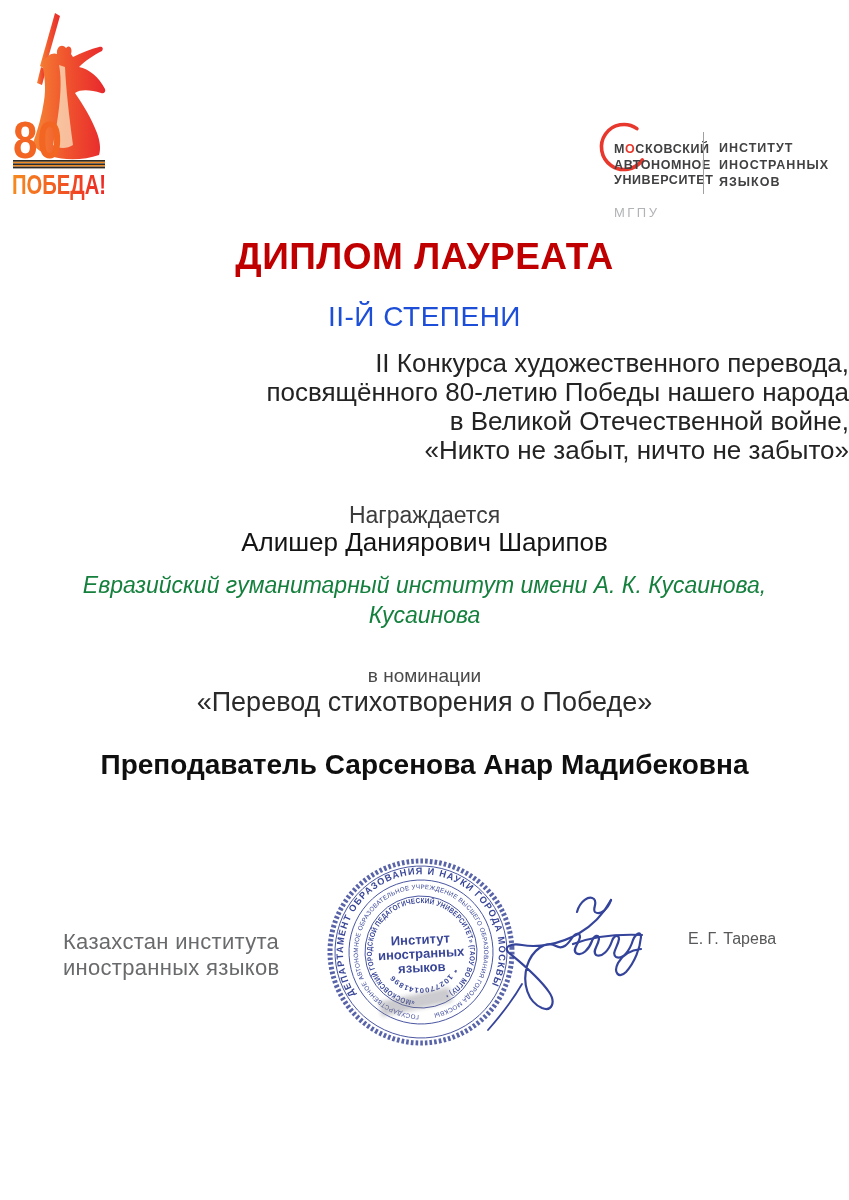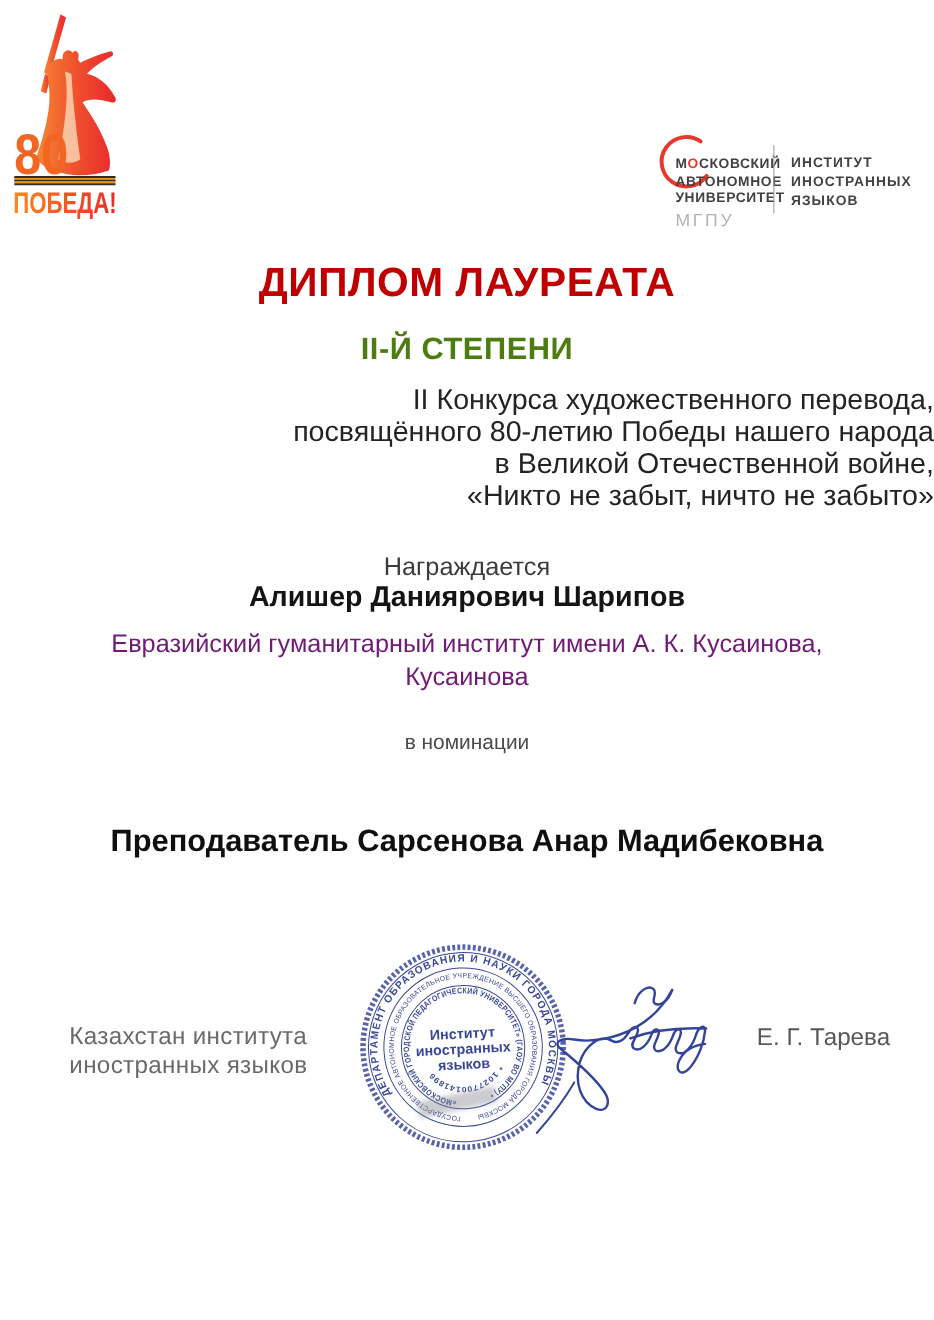--- a/index.html
+++ b/index.html
@@ -2,39 +2,39 @@
 <html><head>
 <meta charset="utf-8">
 <style>
   html,body{margin:0;padding:0;background:#ffffff;}
   .page{
     position:relative;width:849px;height:1200px;background:#ffffff;overflow:hidden;
     font-family:"Liberation Sans",sans-serif;
   }
   .cline{position:absolute;left:0;width:100%;text-align:center;white-space:nowrap;}
   .title{top:236px;font-size:37px;font-weight:700;letter-spacing:.5px;color:#c00000;}
-  .degree{top:301px;font-size:28px;font-weight:700;letter-spacing:.5px;color:#4d7c0f;}
+  .degree{top:301px;font-size:28px;font-weight:400;letter-spacing:.5px;color:#1d4ed8;}
   .contest{top:349px;font-size:26px;line-height:29px;color:#232323;text-align:right;}
   .award-label{top:490px;font-size:23px;color:#3c3c3c;margin-top:12px;}
-  .recipient{top:527px;font-size:26px;font-weight:700;color:#141414;}
-  .institution{top:570px;font-size:23px;line-height:30px;color:#701a75;}
+  .recipient{top:527px;font-size:26px;font-weight:400;color:#141414;}
+  .institution{top:570px;font-size:23px;font-style:italic;line-height:30px;color:#15803d;}
   .nom-label{top:665px;font-size:19px;color:#4a4a4a;text-align:center;}
   .nom-title{top:687px;font-size:27px;color:#2a2a2a;}
   .teacher{top:749px;font-size:28px;font-weight:700;color:#0f0f0f;}
   .director{
     position:absolute;left:63px;top:929px;font-size:22px;line-height:26px;
     letter-spacing:.3px;color:#696a6c;
   }
-  .signer{position:absolute;left:688px;top:930px;font-size:22px;color:#57585a;}
+  .signer{position:absolute;left:688px;top:930px;font-size:16px;color:#57585a;}
   .logo80{position:absolute;left:11px;top:5px;}
   .mgpu{position:absolute;left:597px;top:112px;width:212px;height:98px;}
   .mgpu-arc{position:absolute;left:1px;top:9px;}
   .mgpu-text{position:absolute;left:17px;top:30px;font-size:12.5px;font-weight:700;
     letter-spacing:.6px;line-height:15.5px;color:#414042;}
-  .mgpu-abbr{margin-top:4px;font-size:16px;font-weight:400;letter-spacing:2.5px;color:#b1b3b6;}
+  .mgpu-abbr{margin-top:16px;font-size:13px;font-weight:400;letter-spacing:2.5px;color:#b1b3b6;}
   .mgpu-divider{position:absolute;left:106px;top:20px;width:1px;height:62px;background:#a0a0a0;}
   .inst-text{position:absolute;left:122px;top:28px;font-size:12.5px;font-weight:700;
     letter-spacing:1px;line-height:17px;color:#414042;}
   .accent-o{color:#e8372c;}
   .stamp{position:absolute;left:325px;top:856px;transform:rotate(-3deg);opacity:.93;}
   .signature{position:absolute;left:460px;top:880px;}
 </style>
 </head>
 <body>
 
@@ -109,20 +109,21 @@
 
   <div class="cline award-label">Награждается</div>
   <div class="cline recipient">Алишер Даниярович Шарипов</div>
 
   <div class="cline institution">
     <div>Евразийский гуманитарный институт имени А. К. Кусаинова,</div>
     <div>Кусаинова</div>
   </div>
 
   <div class="cline nom-label">в номинации</div>
+  <div class="cline nom-title">«Перевод стихотворения о Победе»</div>
   <div class="cline teacher">Преподаватель Сарсенова Анар Мадибековна</div>
 
   <div class="director">
     <div>Казахстан института</div>
     <div>иностранных языков</div>
   </div>
   <div class="signer">Е. Г. Тарева</div>
 
   <svg class="stamp" width="192" height="192" viewBox="0 0 192 192">
     <defs>

